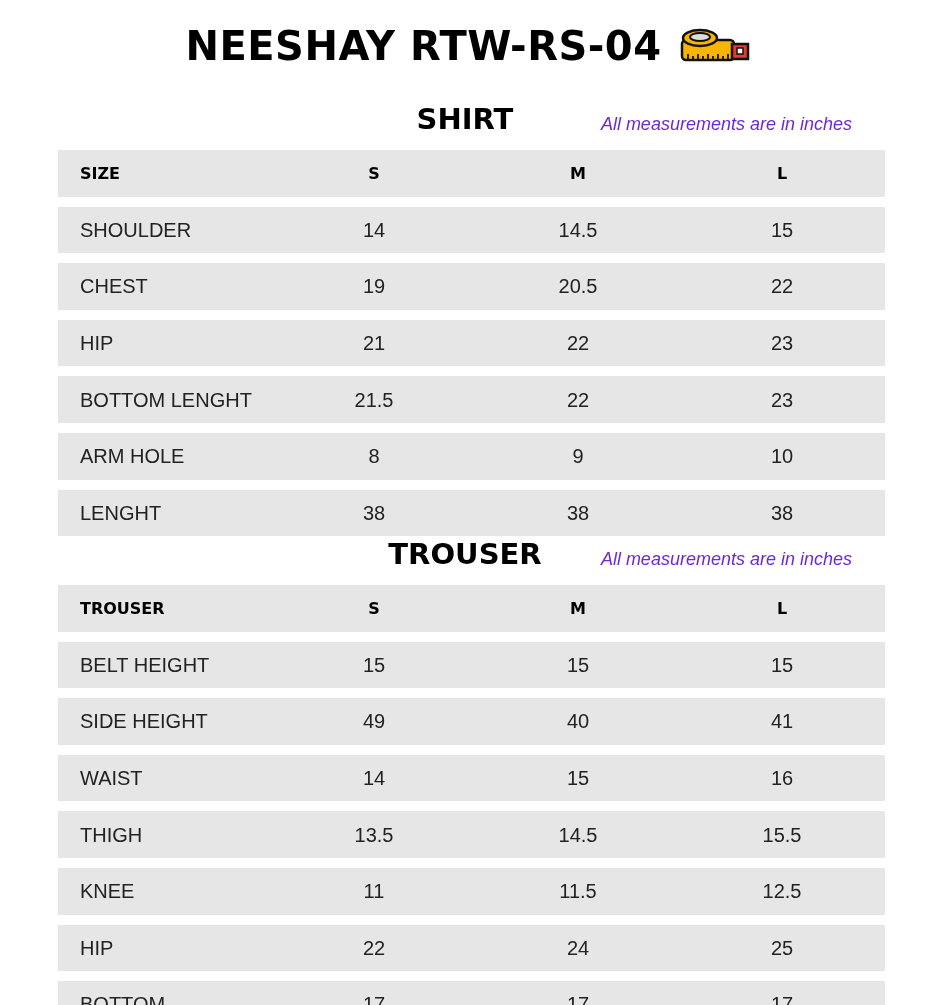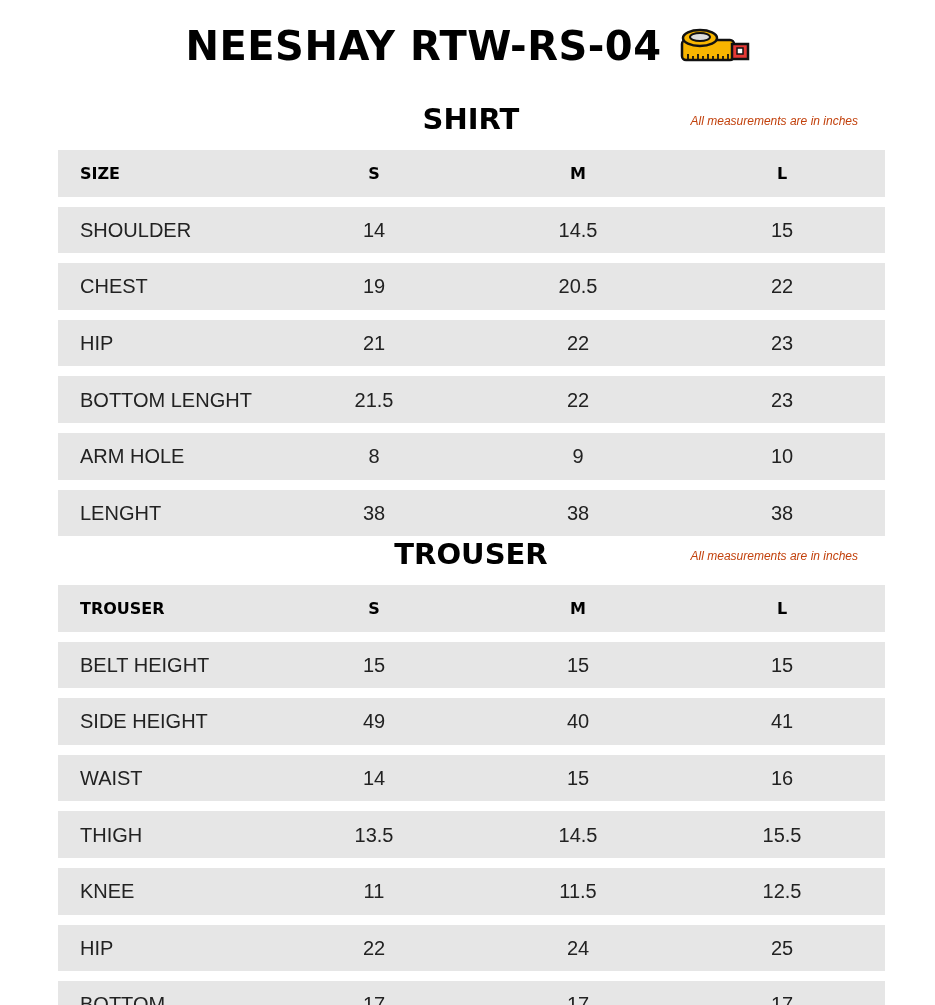--- a/index.html
+++ b/index.html
@@ -1,22 +1,22 @@
 <!DOCTYPE html>
 <html><head>
 <meta charset="utf-8">
 <style>
   html, body { margin: 0; padding: 0; background: #ffffff; }
   body { width: 935px; height: 1005px; position: relative; font-family: "DejaVu Sans", "Liberation Sans", sans-serif; color: #111; overflow: hidden; }
   .title-wrap { position: absolute; top: 23px; left: 0; width: 935px; text-align: center; }
   .title { display: inline-flex; align-items: center; font-family: "DejaVu Sans", sans-serif; font-weight: bold; font-size: 40px; letter-spacing: 0.5px; color: #000; }
   .title .tape { margin-left: 18px; display: inline-block; width: 70px; height: 40px; }
-  .section-head { position: absolute; left: 58px; width: 827px; height: 40px; }
+  .section-head { position: absolute; left: 52px; width: 827px; height: 40px; }
   .section-title { position: absolute; top: 0; font-family: "DejaVu Sans", sans-serif; font-weight: bold; font-size: 29px; color: #000; transform: translateX(-50%); white-space: nowrap; }
-  .section-note { position: absolute; right: 27px; top: 12px; font-family: "Liberation Sans", sans-serif; font-style: italic; font-size: 12px; color: #c2410c; white-space: nowrap; }
+  .section-note { position: absolute; right: 27px; top: 12px; font-family: "Liberation Sans", sans-serif; font-style: italic; font-size: 18px; color: #6d28d9; white-space: nowrap; }
   .tbl { position: absolute; left: 58px; width: 827px; }
   .row { display: flex; height: 46.6px; background: #e6e6e6; margin-bottom: 10px; align-items: center; font-size: 17px; }
   .row:last-child { margin-bottom: 0; }
   .cell { text-align: center; color: #222; font-family: "Liberation Sans", sans-serif; font-size: 20px; }
   .cell.label { width: 214px; padding-left: 22px; text-align: left; box-sizing: content-box; }
   .head .cell { font-weight: bold; color: #000; font-family: "DejaVu Sans", sans-serif; font-size: 16px; }
   .rowrel { position: relative; }
   .rowrel .cell { position: absolute; top: 50%; transform: translateY(-50%); }
   .rowrel .cell.label { left: 22px; text-align: left; padding: 0; width: auto; }
   .rowrel .cell.s { left: 316px; width: 0; text-align: center; }

